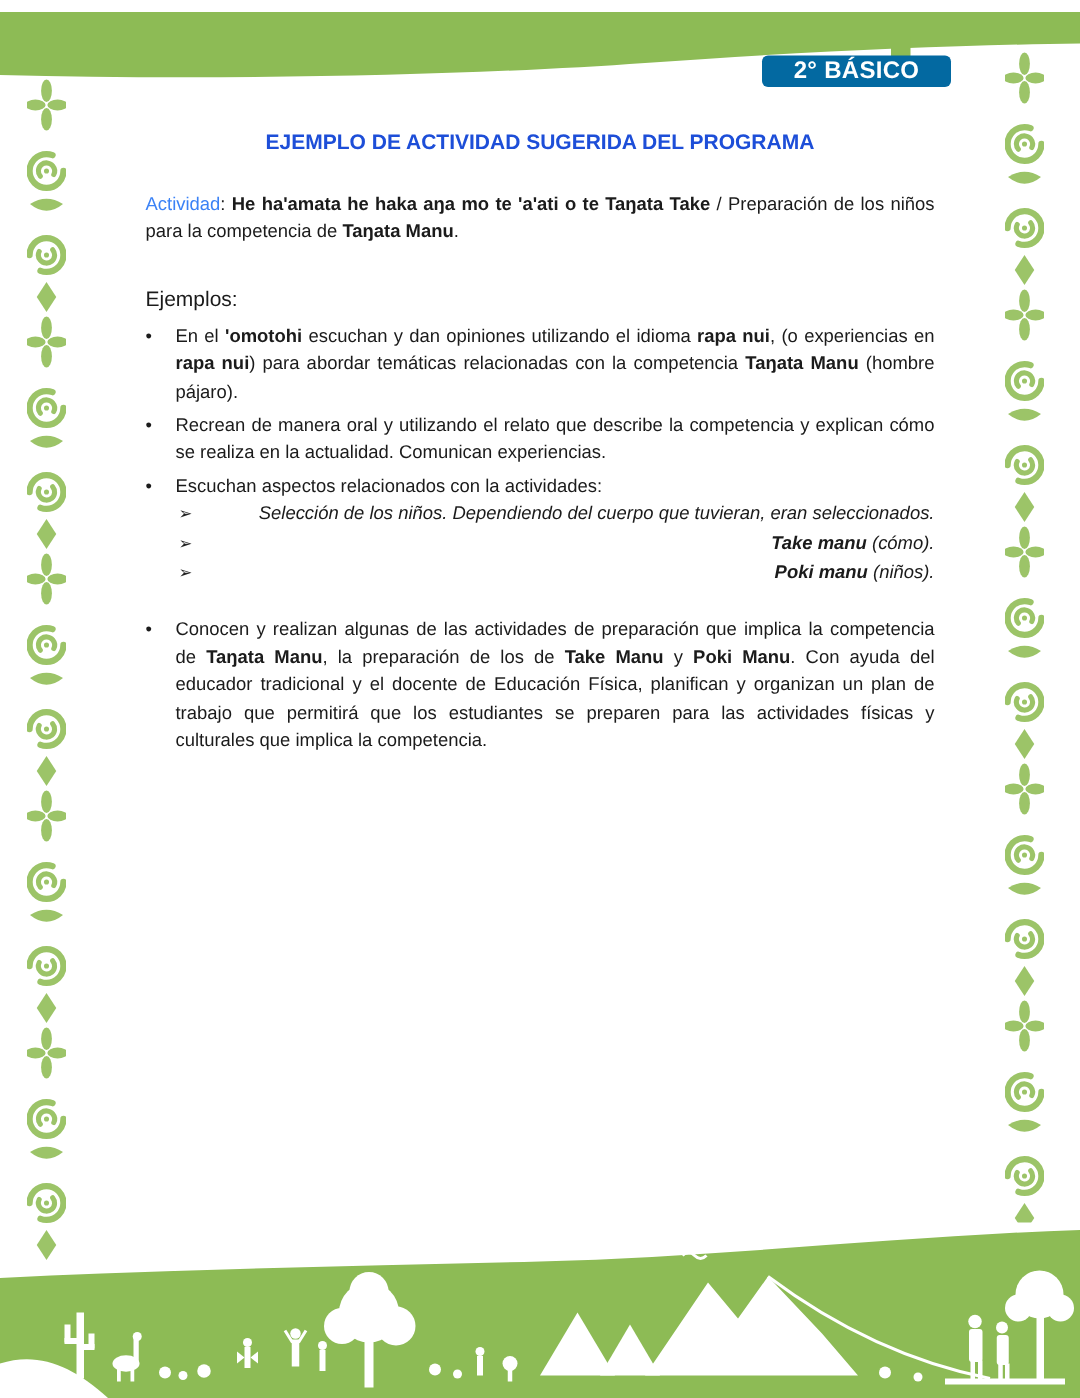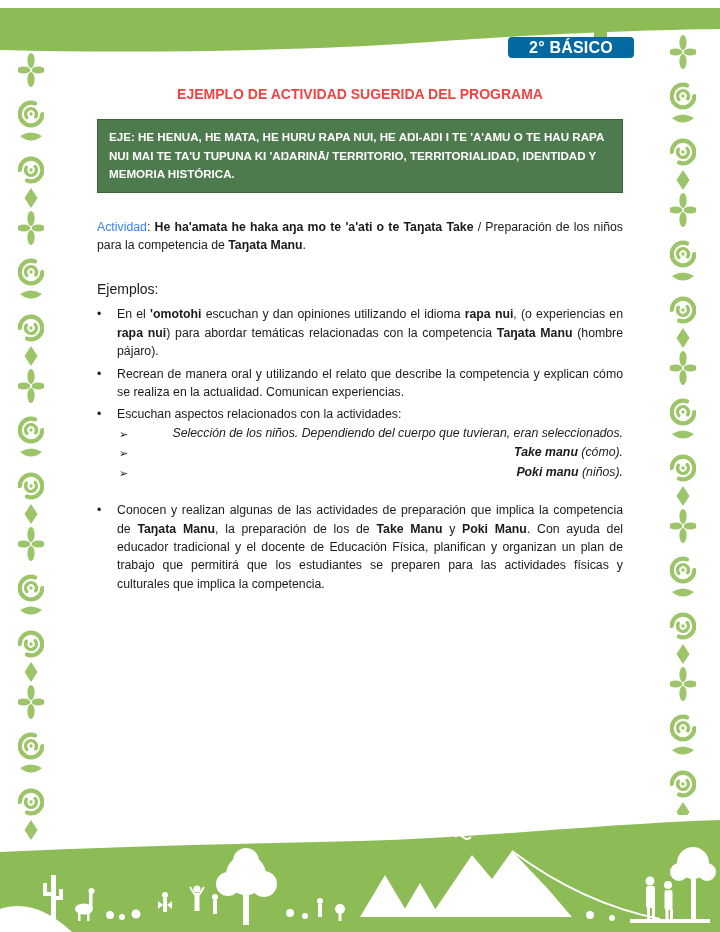--- a/index.html
+++ b/index.html
@@ -16,21 +16,21 @@
     background:#0369a1;border-radius:4px;color:#ffffff;
     font-size:16px;font-weight:bold;text-align:center;line-height:21px;
     letter-spacing:.2px;
   }
   .badge-tab{position:absolute;left:594px;top:24px;width:13px;height:18px;background:#8dbb55;}
   .orn-left{position:absolute;left:18px;top:52px;}
   .orn-right{position:absolute;left:670px;top:34px;}
   .ftr-svg{position:absolute;left:0;top:817px;}
   
   .content{position:absolute;left:97px;top:0;width:526px;}
-  .title{margin-top:86px;font-size:14px;font-weight:bold;text-align:center;color:#ef4444;}
+  .title{margin-top:86px;font-size:14px;font-weight:bold;text-align:center;color:#1d4ed8;}
   .eje-box{
     margin-top:17px;background:#4e7b4e;border:1px solid #3c613c;
     color:#ffffff;font-weight:bold;font-size:11.6px;line-height:1.6;
     padding:8px 11px;
   }
   .activity{margin-top:25px;font-size:12.3px;line-height:18.4px;text-align:justify;}
   .accent{color:#3b82f6;}
   .bold{font-weight:bold;}
   .examples-label{margin-top:27px;font-size:14px;}
   .list{margin-top:8px;font-size:12.3px;line-height:18.4px;}
@@ -150,21 +150,20 @@
       <circle cx="693" cy="46" r="16"></circle>
         <circle cx="679" cy="55" r="9"></circle>
         <circle cx="707" cy="55" r="9"></circle>
       <rect x="630" y="102" width="80" height="4"></rect>
     </g>
   </svg>
 
   <div class="content">
     <div class="title">EJEMPLO DE ACTIVIDAD SUGERIDA DEL PROGRAMA</div>
 
-    <div class="eje-box">EJE: HE HENUA, HE MATA, HE HURU RAPA NUI, HE AŊI-AŊI I TE 'A'AMU O TE HAU RAPA NUI MAI TE TA'U TUPUNA KI 'AŊARINĀ/ TERRITORIO, TERRITORIALIDAD, IDENTIDAD Y MEMORIA HISTÓRICA.</div>
 
     <p class="activity"><span class="accent">Actividad</span><span>: </span><span class="bold">He ha'amata he haka aŋa mo te 'a'ati o te Taŋata Take</span><span> / Preparación de los niños para la competencia de </span><span class="bold">Taŋata Manu</span><span>.</span></p>
 
     <div class="examples-label">Ejemplos:</div>
 
     <div class="list">
         <div class="li bullet">
           <span class="marker">•</span>
           <span class="txt"><span>En el </span><span class="bold">'omotohi</span><span> escuchan y dan opiniones utilizando el idioma </span><span class="bold">rapa nui</span><span>, (o experiencias en </span><span class="bold">rapa nui</span><span>) para abordar temáticas relacionadas con la competencia </span><span class="bold">Taŋata Manu</span><span> (hombre pájaro).</span></span>
         </div>

